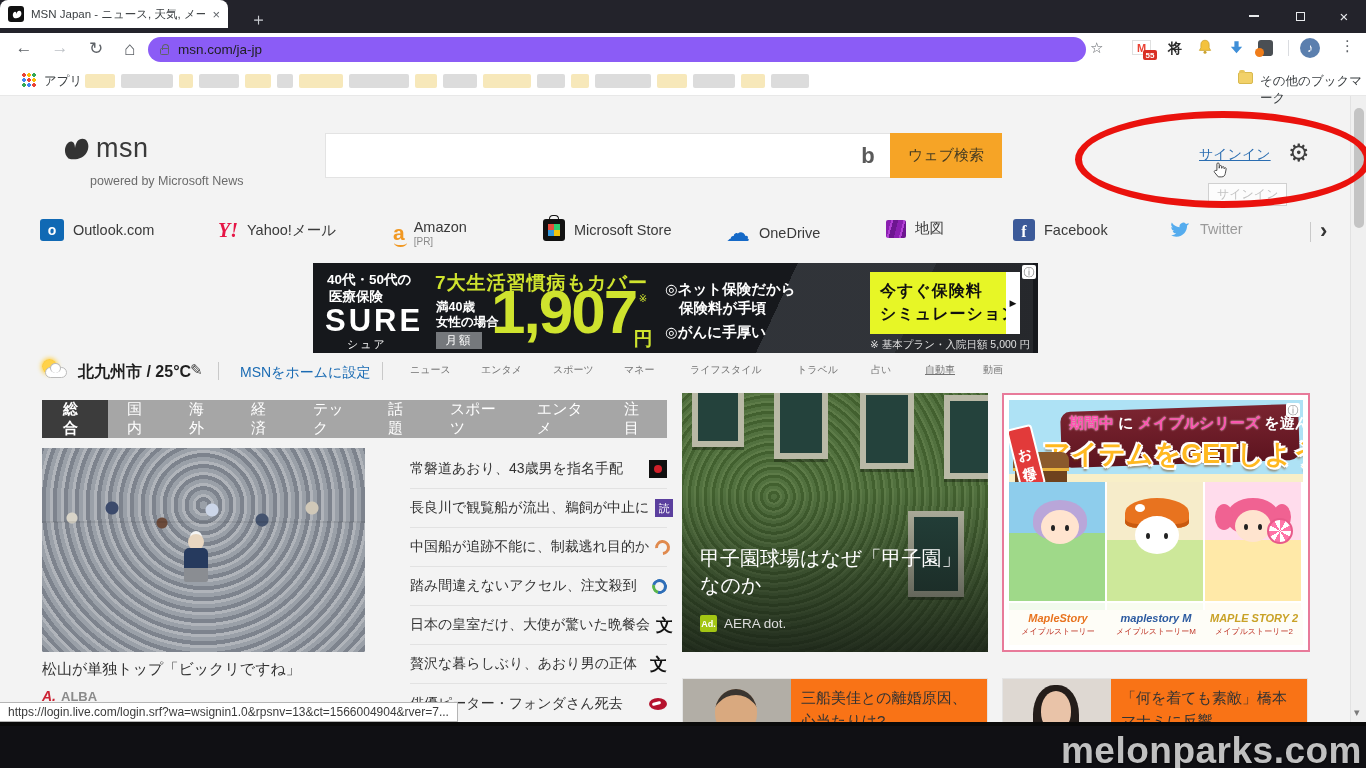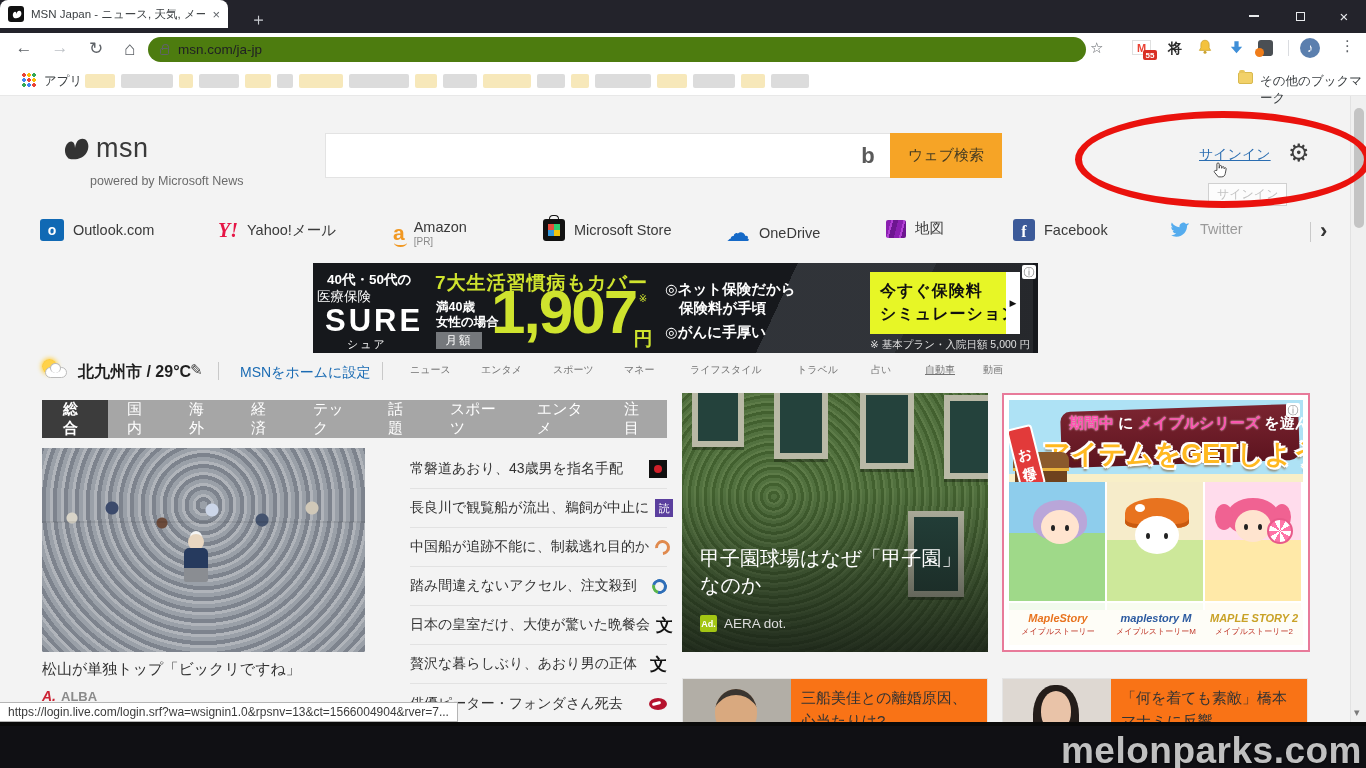--- a/index.html
+++ b/index.html
@@ -15,21 +15,21 @@
   .tab-title { font-size:11.5px; color:#3c4043; white-space:nowrap; overflow:hidden; flex:1; }
   .tab-close { color:#5f6368; font-size:13px; line-height:1; flex:none; }
   .newtab { left:250px; top:8px; color:#c9ccd1; font-size:17px; }
   .wctl { top:0; height:32px; width:44px; display:flex; align-items:center; justify-content:center; color:#e8eaed; }
   .wc-min { left:1232px; } .wc-max { left:1278px; } .wc-close { left:1322px; font-size:15px; }
   .wc-bar { width:10px; height:1.5px; background:#e8eaed; }
   .wc-sq { width:9px; height:9px; border:1.4px solid #e8eaed; }
 
   .toolbar { left:0; top:33px; width:1366px; height:32px; background:#fff; }
   .navic { top:38px; font-size:17px; color:#5f6368; width:24px; text-align:center; }
-  .addr { left:148px; top:37px; width:938px; height:25px; background:#4d7c0f; border-radius:13px; display:flex; align-items:center; padding:0 12px; gap:9px; }
+  .addr { left:148px; top:37px; width:938px; height:25px; background:#8b5cf6; border-radius:13px; display:flex; align-items:center; padding:0 12px; gap:9px; }
   .lock { width:9px; height:7px; border:1.5px solid #5f6368; border-radius:1.5px; position:relative; margin-top:3px; flex:none; }
   .lock:before { content:""; position:absolute; left:0.5px; top:-5px; width:5px; height:5px; border:1.5px solid #5f6368; border-bottom:none; border-radius:4px 4px 0 0; }
   .addr-url { font-size:13.5px; color:#202124; }
   .star { left:1090px; top:39px; font-size:15px; color:#5f6368; }
   .gm { left:1132px; top:40px; width:19px; height:15px; background:#fff; border:1px solid #e0e0e0; display:flex; align-items:center; justify-content:center; font-size:11px; font-weight:bold; color:#ea4335; }
   .gm-badge { position:absolute; right:-7px; bottom:-6px; background:#d93025; color:#fff; font-size:8px; font-weight:bold; padding:0.5px 2.5px; border-radius:2px; }
   .kanji-ext { left:1168px; top:40px; font-size:14px; color:#2b2b2b; font-weight:bold; }
   .ext-door { left:1258px; top:40px; width:15px; height:16px; background:#4a4f54; border-radius:3px; }
   .ext-door:after { content:""; position:absolute; left:-3px; bottom:-1px; width:9px; height:9px; background:#f07d1a; border-radius:50%; }
   .ext-sep { left:1288px; top:40px; width:1px; height:16px; background:#dadce0; }
@@ -79,21 +79,21 @@
   .ic-map { width:20px; height:18px; background:repeating-linear-gradient(105deg,#8a1fb0 0 5px,#b13fd4 5px 7px,#6d1690 7px 12px); border-radius:2px; }
   .ic-fb { width:22px; height:22px; background:#3c5a99; border-radius:3px; color:#fff; font-weight:bold; font-size:16px; font-family:"Liberation Serif",serif; display:flex; align-items:flex-end; justify-content:center; line-height:1.1; }
   .svc-chevsep { left:1310px; top:222px; width:1px; height:20px; background:#c9c9c9; }
   .svc-chev { left:1320px; top:218px; font-size:22px; color:#333; font-weight:bold; }
 
   
   .ad { left:313px; top:263px; width:725px; height:90px; background:#16181c; overflow:hidden; color:#fff; }
   .ad:before { content:""; position:absolute; left:300px; top:0; width:420px; height:90px;
     background:linear-gradient(115deg,transparent 40%,rgba(70,74,80,.55) 40% 70%,rgba(40,42,46,.9) 70%), radial-gradient(circle at 470px 75px,#3a3d42 28px,transparent 29px); }
   .ad-l1 { left:14px; top:8px; font-size:13.5px; font-weight:bold; }
-  .ad-l2 { left:4px; top:25px; font-size:13.5px; font-weight:normal; }
+  .ad-l2 { left:16px; top:25px; font-size:13.5px; font-weight:bold; }
   .ad-brand { left:12px; top:40px; font-size:31px; font-weight:bold; letter-spacing:3px; }
   .ad-kana { left:34px; top:74px; font-size:11px; letter-spacing:2px; }
   .ad-head { left:122px; top:7px; font-size:19px; font-weight:bold; color:#cfe32e; letter-spacing:1px; }
   .ad-c1 { left:123px; top:36px; font-size:12.5px; font-weight:bold; }
   .ad-c2 { left:123px; top:51px; font-size:12.5px; font-weight:bold; }
   .ad-month { left:123px; top:69px; width:46px; height:17px; background:#75787c; font-size:11.5px; display:flex; align-items:center; justify-content:center; letter-spacing:2px; }
   .ad-price { left:178px; top:18px; font-size:62px; font-weight:bold; color:#cfe32e; line-height:1; letter-spacing:-2px; }
   .ad-unit { left:320px; top:30px; width:20px; text-align:center; }
   .ad-note { font-size:10px; color:#cfe32e; display:block; }
   .ad-en { font-size:19px; color:#cfe32e; font-weight:bold; display:block; margin-top:22px; }
@@ -420,21 +420,21 @@
     </div>
     <div class="abs ad-cta-strip">▶</div>
     <span class="abs ad-foot">※ 基本プラン・入院日額 5,000 円</span>
     <span class="abs ad-info">ⓘ</span>
   </div>
 
   <span class="abs suncloud">
       <span class="sun"></span>
       <span class="cloud"></span>
     </span>
-  <span class="abs wx-loc">北九州市 / 29°C</span>
+  <span class="abs wx-loc">北九州市 / 25°C</span>
   <span class="abs wx-pencil">✎</span>
   <span class="abs vline" style="left:218px;"></span>
   <a class="abs sethome">MSNをホームに設定</a>
   <span class="abs vline" style="left:382px;"></span>
   <a class="abs nav-item" style="left:410px;">ニュース</a>
   <a class="abs nav-item" style="left:481px;">エンタメ</a>
   <a class="abs nav-item" style="left:553px;">スポーツ</a>
   <a class="abs nav-item" style="left:624px;">マネー</a>
   <a class="abs nav-item" style="left:690px;">ライフスタイル</a>
   <a class="abs nav-item" style="left:797px;">トラベル</a>

